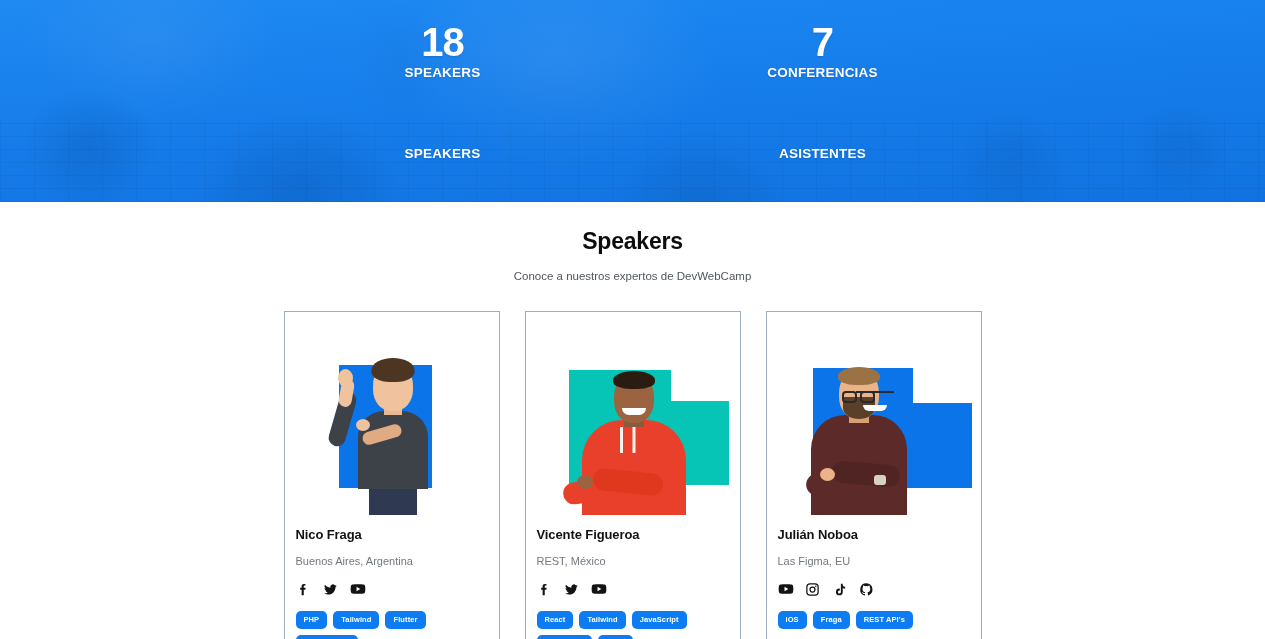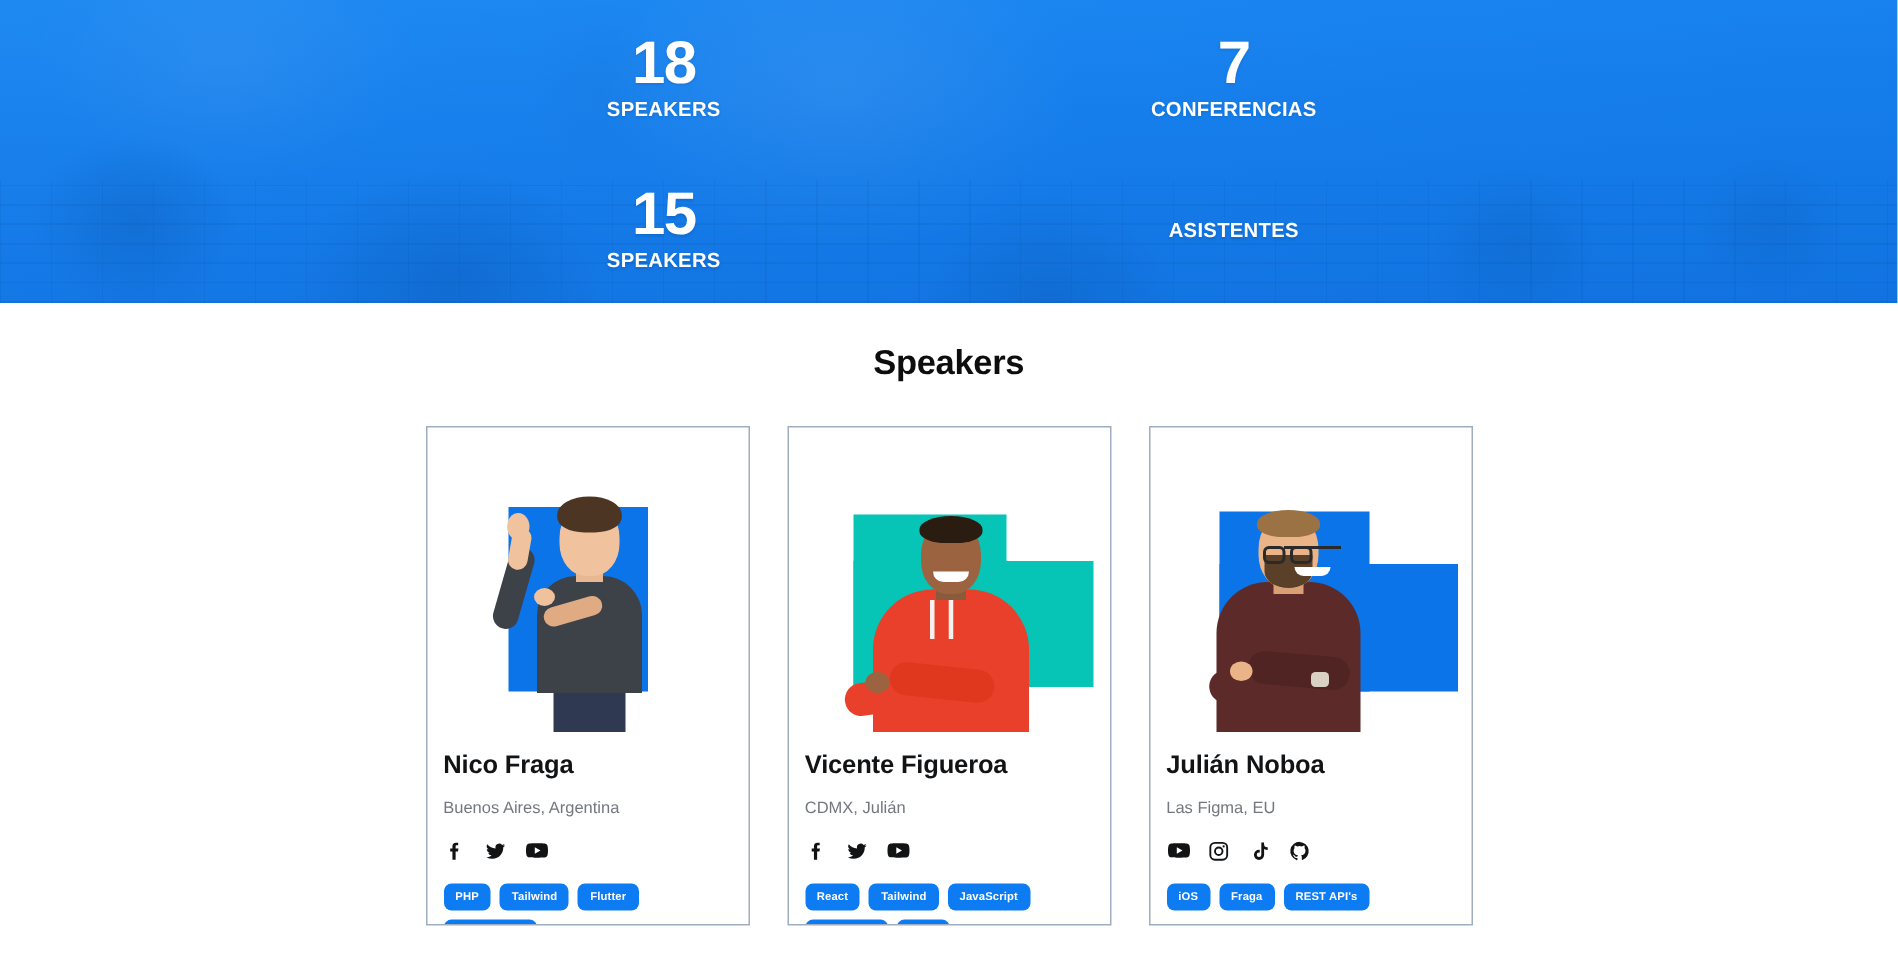--- a/index.html
+++ b/index.html
@@ -148,21 +148,21 @@
     border: 2px solid #2a2a2a; border-radius: 4px;
   }
   .p-beard {
     position: absolute; left: 50%; transform: translateX(-50%);
     border-radius: 0 0 50% 50%;
   }
   .p-legs { position: absolute; left: 50%; transform: translateX(-50%); }
 
   .card-name {
     margin-top: 12px;
-    font-size: 17px;
+    font-size: 13px;
     font-weight: 800;
     color: #111315;
     letter-spacing: -.1px;
   }
   .card-location {
     margin-top: 13px;
     font-size: 11px;
     color: #73787f;
   }
   .socials {
@@ -216,35 +216,35 @@
         <div class="stat-number">18</div>
         <div class="stat-label">SPEAKERS</div>
       </div>
 
       <div class="stat">
         <div class="stat-number">7</div>
         <div class="stat-label">CONFERENCIAS</div>
       </div>
 
       <div class="stat">
-        <div class="stat-number">15</div>
         <div class="stat-label">SPEAKERS</div>
       </div>
 
       <div class="stat">
         <div class="stat-label">ASISTENTES</div>
       </div>
 
     </div>
   </div>
 </div>
 
 <div class="speakers">
 
   <h2 class="section-title">Speakers</h2>
+  <p class="section-subtitle">Conoce a nuestros expertos de DevWebCamp</p>
 
   <div class="cards">
 
     <div class="card">
       <div class="card-image">
         <div class="backdrop bd-1"></div>
         <div class="person" style="width:194px;height:192px;">
           <div class="p-legs" style="bottom:0;width:48px;height:30px;background:#2f3a52;"></div>
           <div class="p-body" style="bottom:26px;width:70px;height:78px;background:#3d4148;"></div>
           <div class="p-neck" style="bottom:100px;width:18px;height:12px;background:#e8b894;"></div>
@@ -300,21 +300,21 @@
           <div style="position:absolute;left:50%;transform:translateX(-50%);bottom:100px;width:24px;height:7px;background:#fff;border-radius:0 0 10px 10px;"></div>
           <div class="p-arm" style="left:26px;bottom:14px;width:70px;height:22px;background:#e8402a;transform:rotate(-8deg);"></div>
           <div class="p-arm" style="left:56px;bottom:22px;width:70px;height:22px;background:#e0381f;transform:rotate(6deg);"></div>
           <div class="p-hand" style="left:40px;bottom:26px;width:16px;height:14px;background:#9c6340;"></div>
           <div style="position:absolute;left:50%;transform:translateX(-50%);bottom:62px;width:3px;height:26px;background:#f7f2ef;"></div>
           <div style="position:absolute;left:50%;transform:translateX(-14px);bottom:62px;width:3px;height:26px;background:#f7f2ef;"></div>
         </div>
       </div>
 
       <div class="card-name">Vicente Figueroa</div>
-      <div class="card-location">CDMX, Julián</div>
+      <div class="card-location">REST, México</div>
 
       <div class="socials">
         <a class="social-icon">
           <svg width="15" height="15" viewBox="0 0 24 24" fill="currentColor">
               <path d="M15.1 3h-2.3C10.2 3 9 4.4 9 6.6V9H6.6v3.2H9V21h3.4v-8.8h2.5l.5-3.2h-3V6.9c0-.8.2-1.3 1.3-1.3h1.4V3z"></path>
             </svg>
         </a>
         <a class="social-icon">
           <svg width="15" height="15" viewBox="0 0 24 24" fill="currentColor">
               <path d="M22 5.9c-.7.3-1.5.5-2.4.6.9-.5 1.5-1.3 1.8-2.3-.8.5-1.7.8-2.6 1a4.1 4.1 0 0 0-7 3.8C8.3 8.8 5.1 7.1 3 4.5a4.1 4.1 0 0 0 1.3 5.5c-.7 0-1.3-.2-1.9-.5 0 2 1.4 3.7 3.3 4.1-.6.2-1.2.2-1.9.1a4.1 4.1 0 0 0 3.8 2.9A8.2 8.2 0 0 1 2 18.3a11.6 11.6 0 0 0 6.3 1.8c7.5 0 11.7-6.3 11.7-11.8v-.5c.8-.6 1.5-1.3 2-2z"></path>

